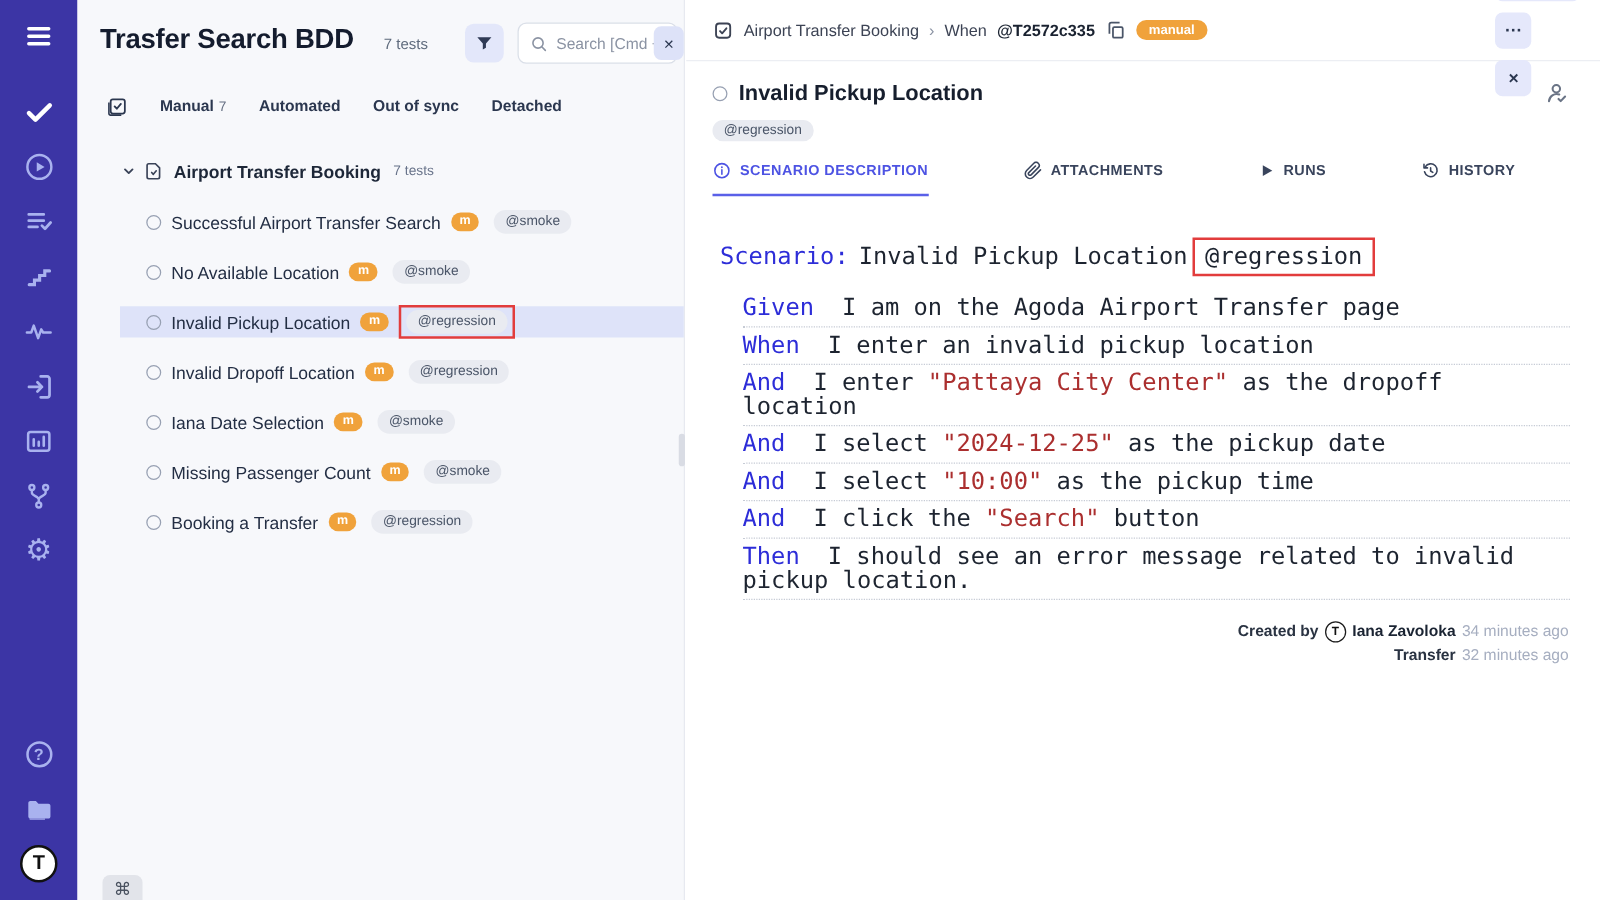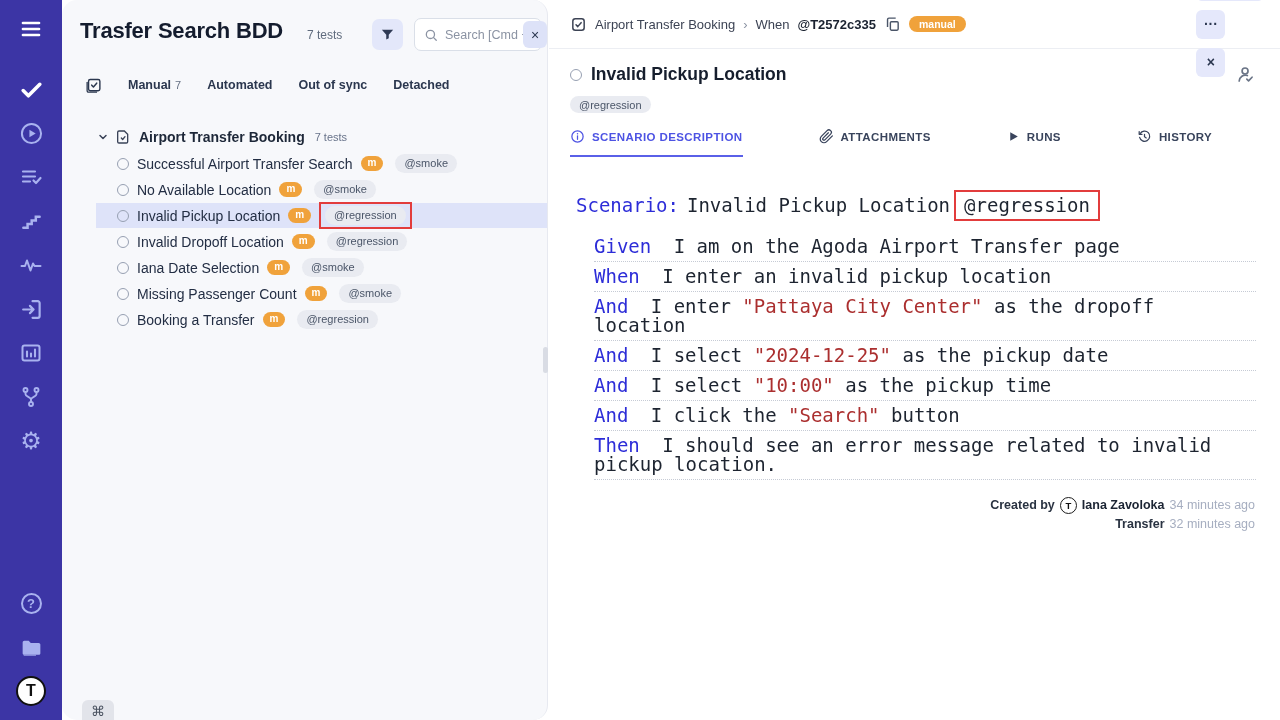--- a/index.html
+++ b/index.html
@@ -14,21 +14,21 @@
     margin-bottom:14px; cursor:pointer; color:#a9b2ef; }
   .sb-icon.active { color:#ffffff; }
   .sb-spacer { flex:1; }
   .help-circle { width:21px; height:21px; border:2px solid #a9b2ef; border-radius:50%;
     display:flex; align-items:center; justify-content:center; font-size:13px; font-weight:700; color:#a9b2ef; }
   .logo-circle { width:30px; height:30px; background:#fff; border:2px solid #111; border-radius:50%;
     display:flex; align-items:center; justify-content:center; font-weight:800; font-size:16px; color:#111; }
 
   
   #left-panel { position:absolute; left:62px; top:0; width:486px; height:720px; background:#f7f8fb;
-    border-right:1px solid #e7e9f0;border-radius:15px; }
+    border-right:1px solid #e7e9f0; }
   .lp-header { position:relative; height:68px; }
   .lp-title { position:absolute; left:18px; top:18px; font-size:22px; font-weight:800; color:#141c2e; letter-spacing:-0.2px; }
   .lp-count { position:absolute; left:245px; top:28px; font-size:12px; color:#5f6b7d; }
   .filter-btn { position:absolute; left:310px; top:19px; width:31px; height:31px; background:#e3e7fa;
     border:none; border-radius:7px; display:flex; align-items:center; justify-content:center; cursor:pointer; }
   .search-box { position:absolute; left:352px; top:18px; width:128px; height:33px; background:#fff;
     border:1px solid #dadfe8; border-radius:7px; display:flex; align-items:center; padding:0 6px 0 9px; }
   .search-box input { border:none; outline:none; width:90px; font-size:12.5px; color:#3a4356; background:transparent;
     font-family:"Liberation Sans", sans-serif; margin-left:7px; }
   .search-box input::placeholder { color:#8b93a3; }
@@ -37,21 +37,21 @@
 
   .lp-tabs { display:flex; align-items:center; gap:26px; padding-left:23px; height:34px; }
   .lp-tab { display:flex; align-items:baseline; gap:4px; cursor:pointer; }
   .lp-tab .t-label { font-size:12.5px; font-weight:700; color:#2b374f; }
   .lp-tab .t-count { font-size:11px; color:#667084; }
 
   .tree { margin-top:22px; }
   .suite-row { display:flex; align-items:center; gap:6px; padding-left:35px; height:26px; cursor:pointer; }
   .suite-label { font-size:14px; font-weight:700; color:#1d2738; margin-left:2px; }
   .suite-count { font-size:11px; color:#68738a; margin-left:4px; }
-  .test-row { display:flex; align-items:center; margin-left:34px; height:25px; padding-left:21px; cursor:pointer; margin-top:1px;text-align:center; }
+  .test-row { display:flex; align-items:center; margin-left:34px; height:25px; padding-left:21px; cursor:pointer; margin-top:15px;text-align:center; }
   .test-row.selected { background:#dee3f9; }
   .test-label { font-size:14px; font-weight:500; color:#232e44; margin-left:8px; }
   .m-badge { background:#f0a23b; color:#fff; font-size:10px; font-weight:700; border-radius:9px;
     padding:2px 7px 3px; margin-left:8px; line-height:1; }
   .tag-pill { background:#e9ebf1; color:#4a5568; font-size:11px; border-radius:10px; padding:2.5px 9px; margin-left:12px; line-height:1.2; }
   .tag-annotation { border:2px solid #e23c3c; padding:2px 4px; margin-left:8px; display:inline-flex; }
   .tag-annotation .tag-pill { margin-left:0; }
   .lp-scrollbar { position:absolute; left:481px; top:347px; width:5px; height:26px; background:#d9dce4; border-radius:3px; }
   .cmd-badge { position:absolute; left:20px; top:700px; background:#e2e4ea; border-radius:6px; padding:3px 9px 8px;
     font-size:14px; color:#4a5260; }

